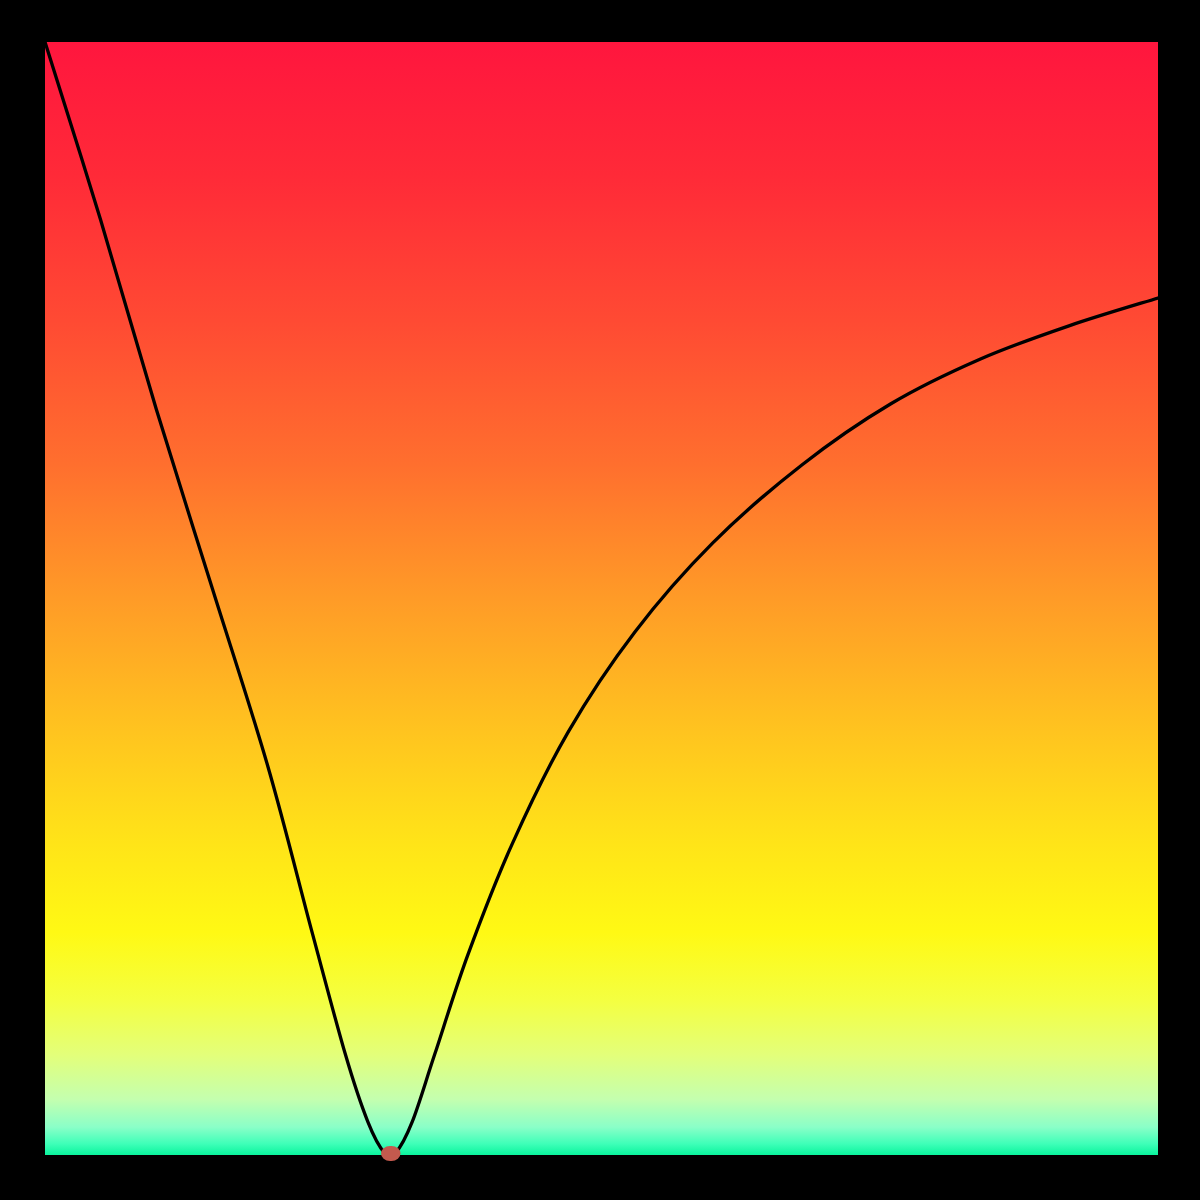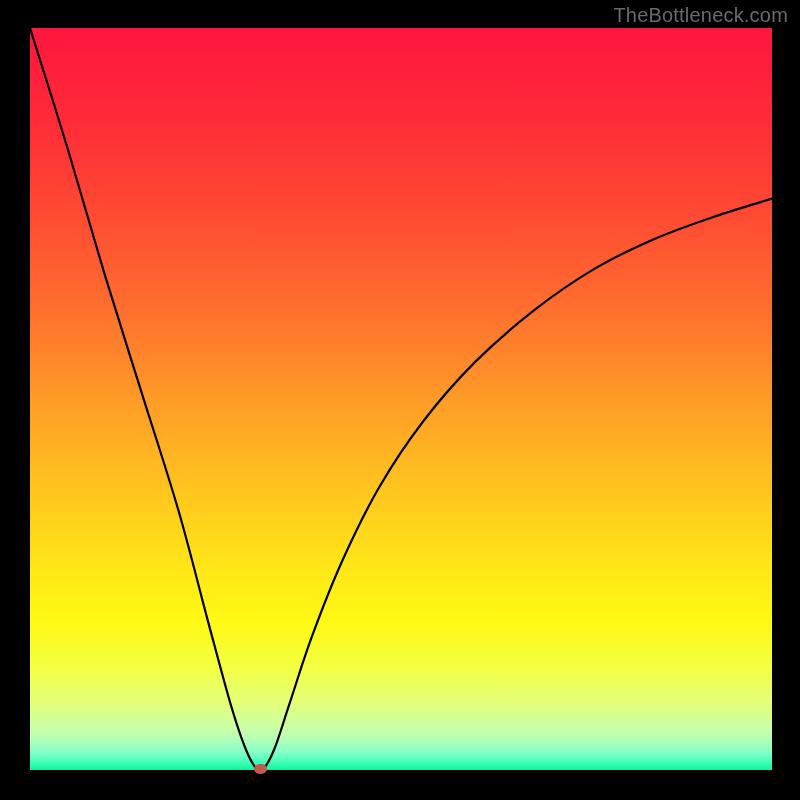--- a/index.html
+++ b/index.html
@@ -42,21 +42,20 @@
     height: 10px;
     border-radius: 6px / 5px;
     background: #c45a4e;
     z-index: 25;
   }
 </style>
 </head>
 <body>
 
 <div class="frame">
-  <div class="watermark">TheBottleneck.com</div>
 
   <div class="plot-area">
     <svg id="plot-svg" width="742" height="742" viewBox="0 0 742 742">
       <defs>
         <linearGradient id="bg-grad" x1="0" y1="0" x2="0" y2="1">
             <stop offset="0%" stop-color="#ff163e"></stop>
             <stop offset="12%" stop-color="#ff2a38"></stop>
             <stop offset="25%" stop-color="#ff4a33"></stop>
             <stop offset="38%" stop-color="#ff6f2e"></stop>
             <stop offset="50%" stop-color="#ff9b27"></stop>

